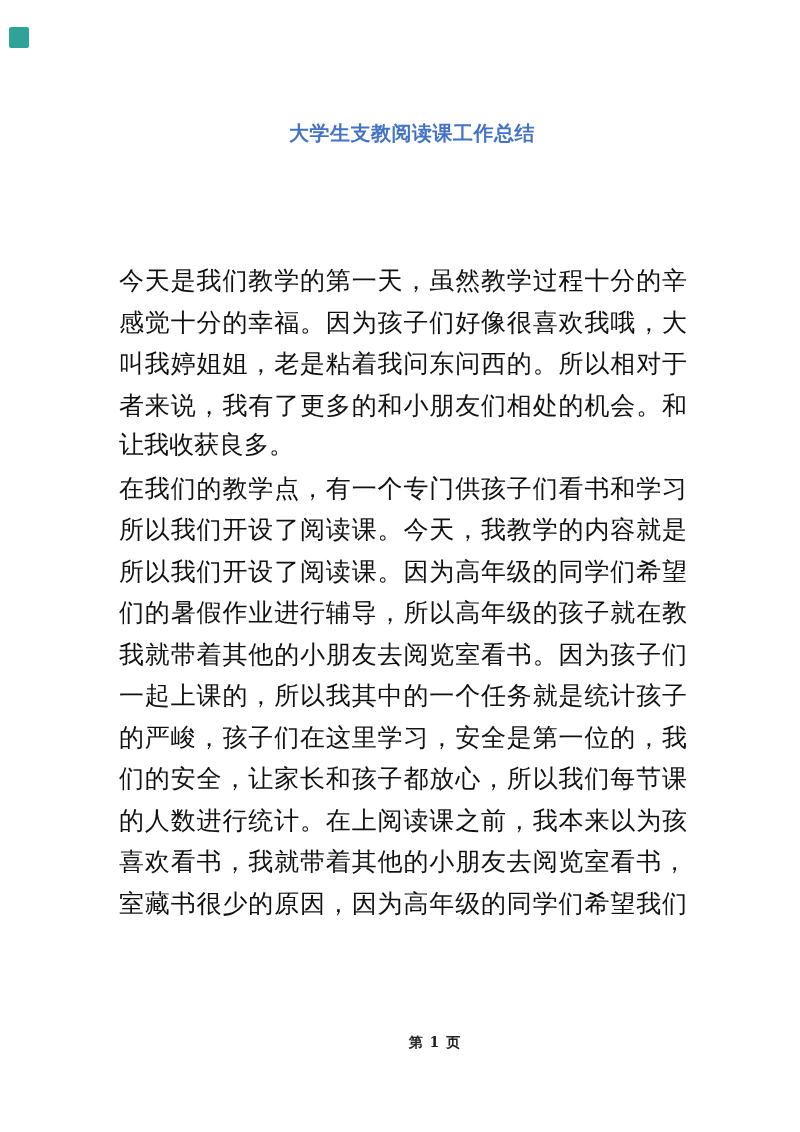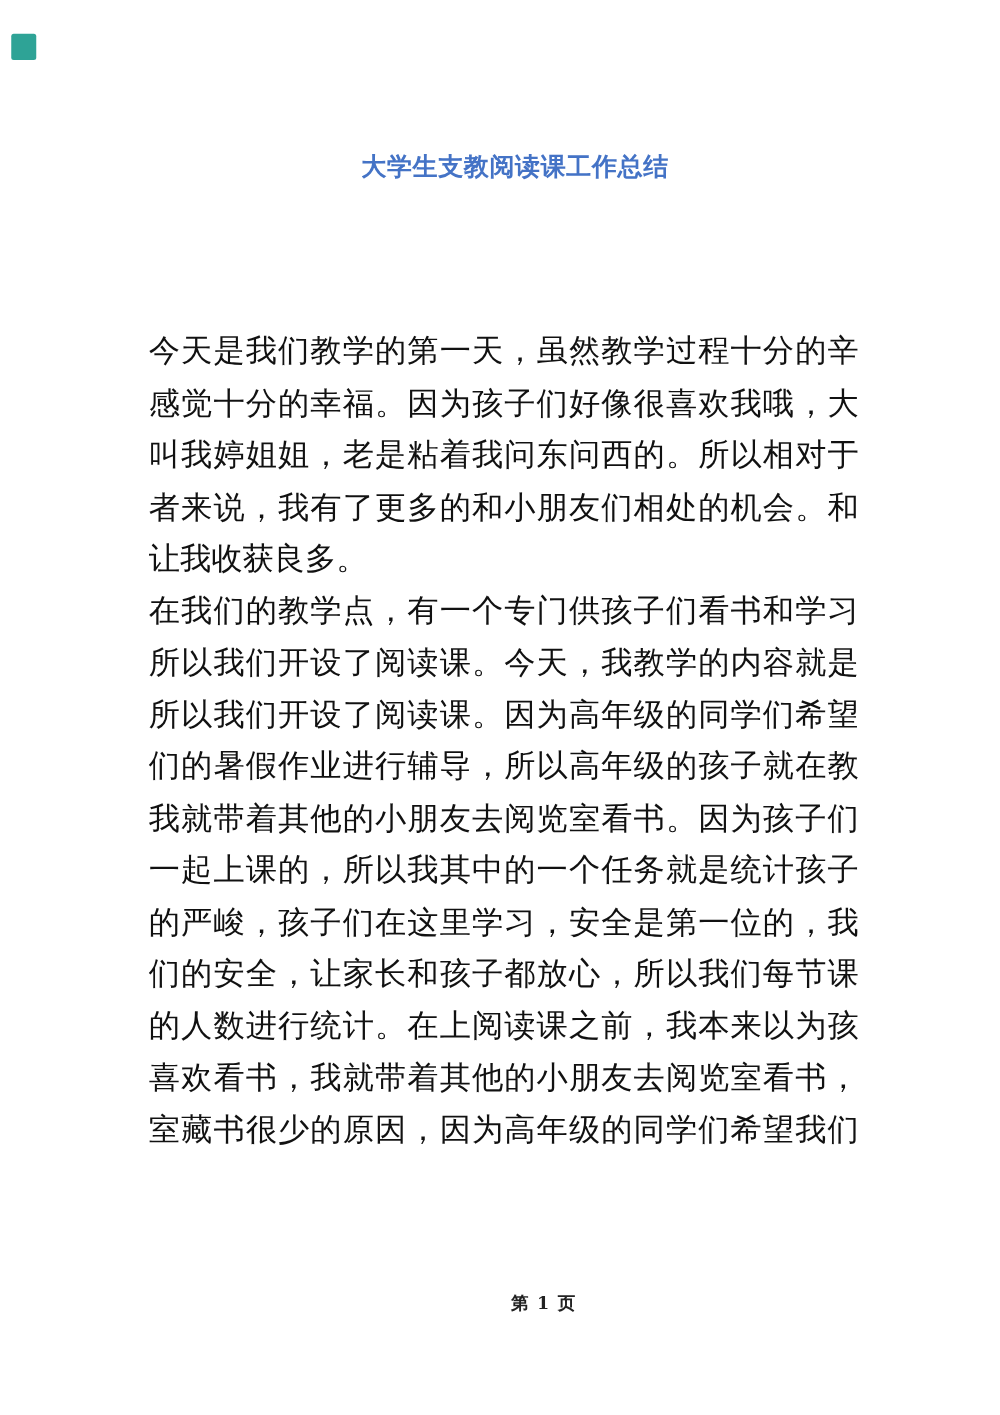--- a/index.html
+++ b/index.html
@@ -47,20 +47,21 @@
     line-height: 41.5px;
     height: 41.5px;
     text-align: justify;
     text-align-last: justify;
     text-justify: inter-character;
     overflow: hidden;
   }
   .body-line.para-end {
     text-align: left;
     text-align-last: left;
+    font-family: Liberation Mono, monospace;
   }
   .page-footer {
     position: absolute;
     left: 0;
     top: 1032px;
     width: 100%;
     text-align: center;
     margin-left: 35px;
   }
   .page-number {

